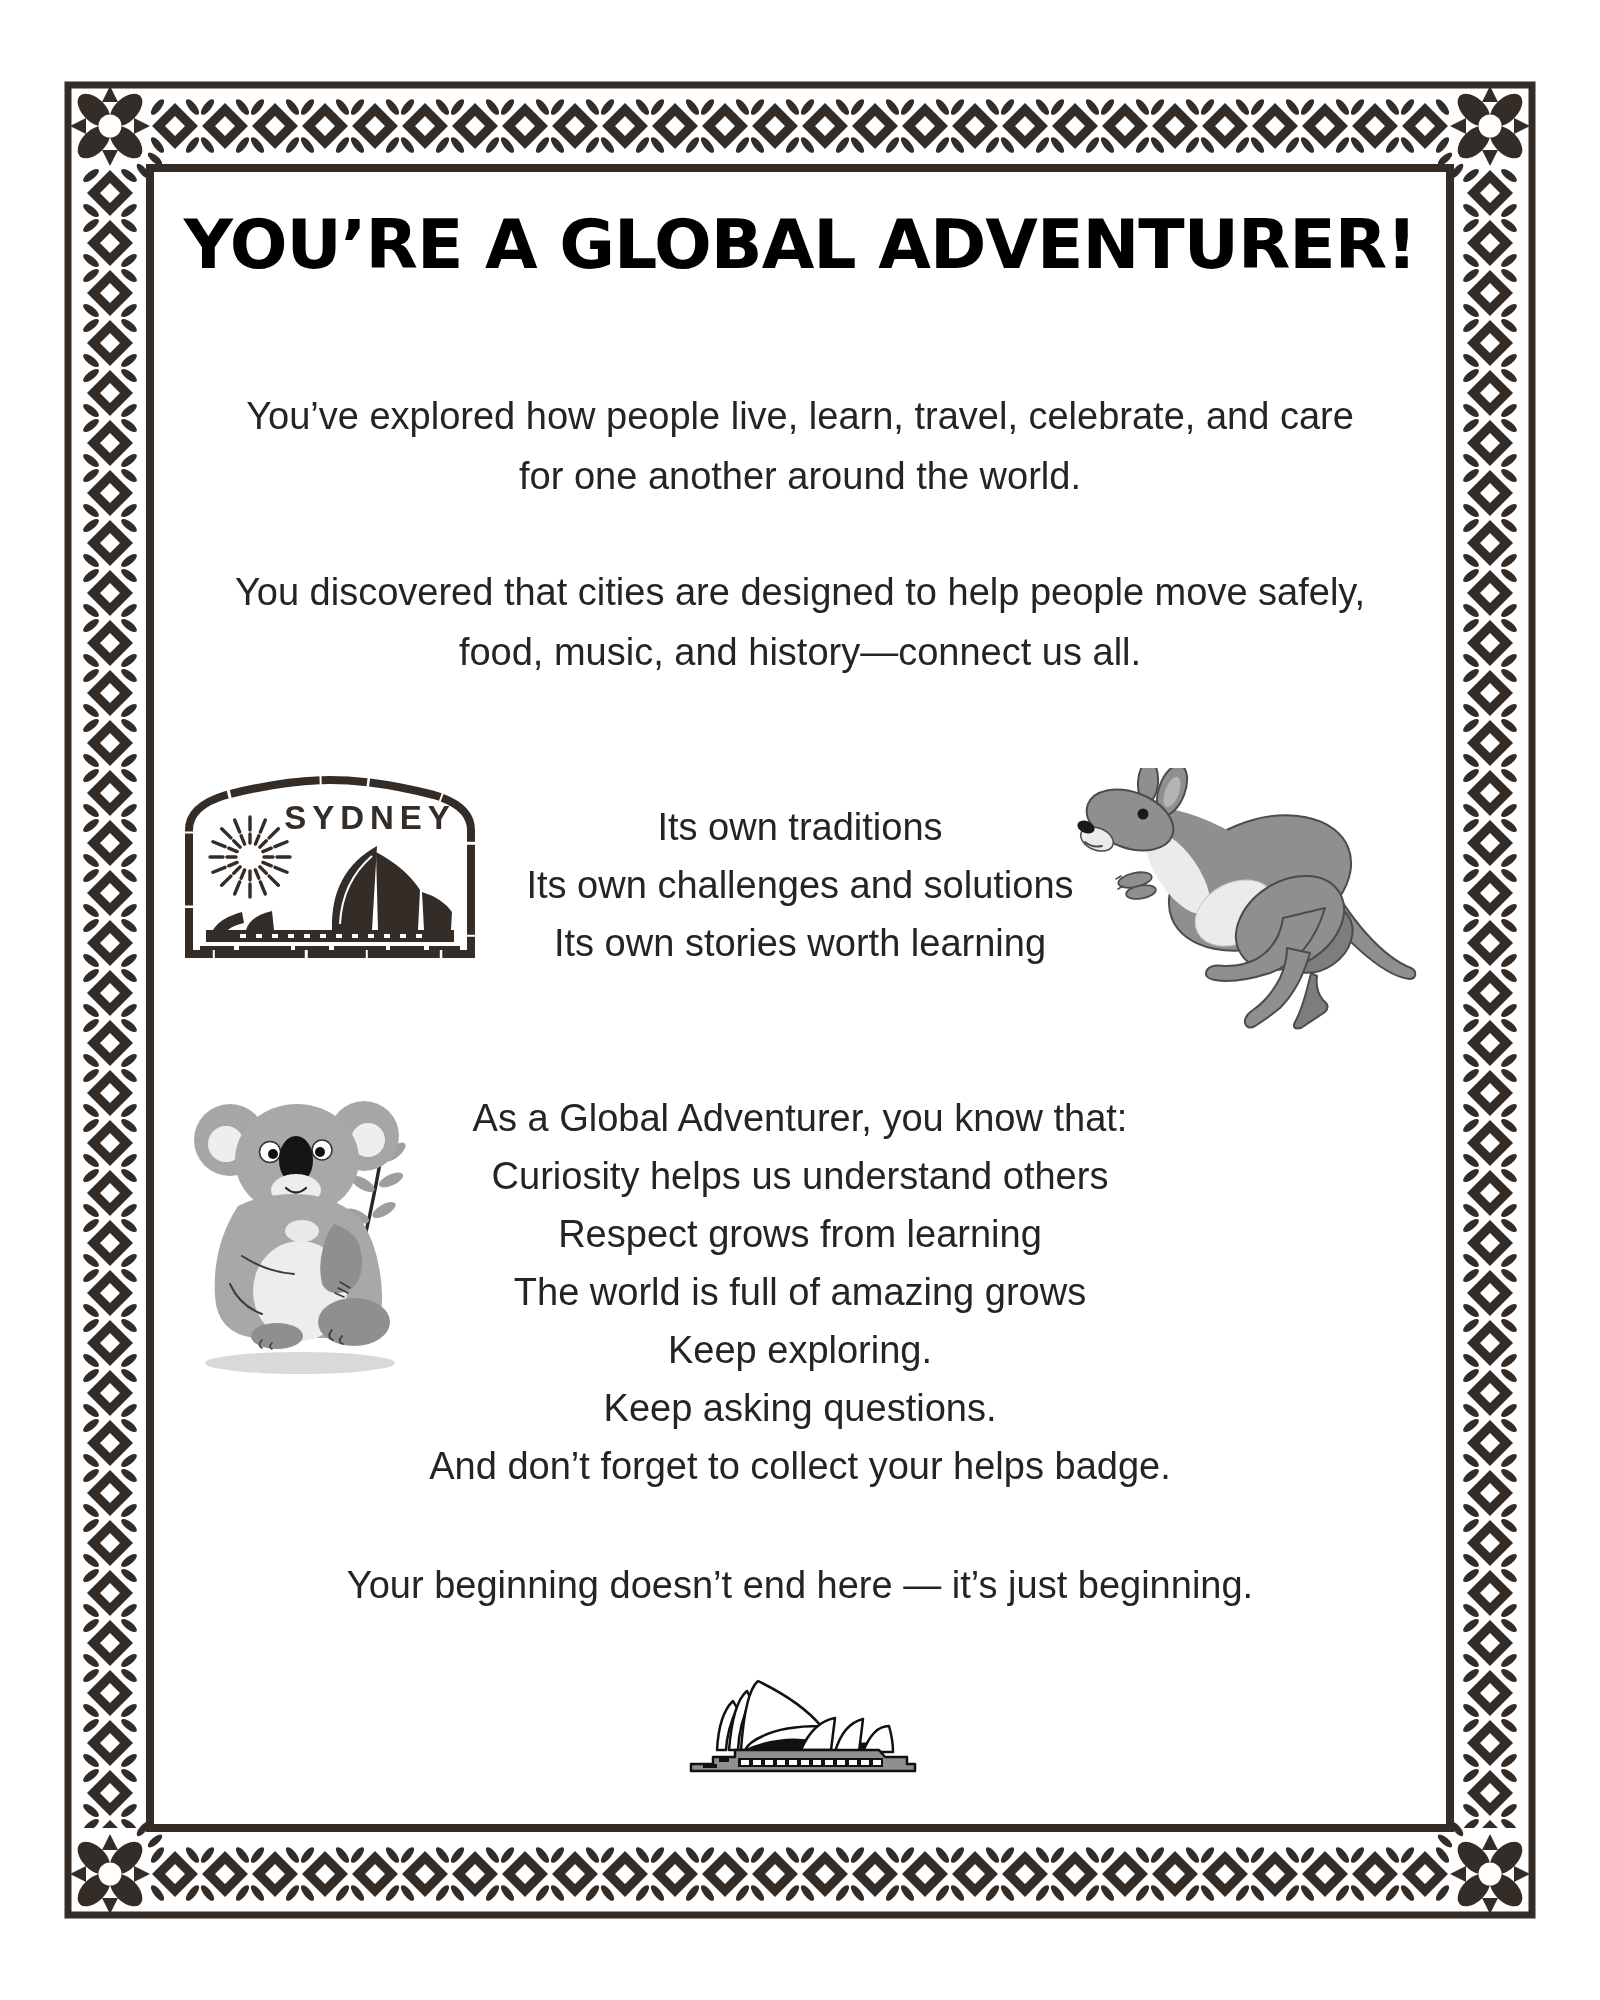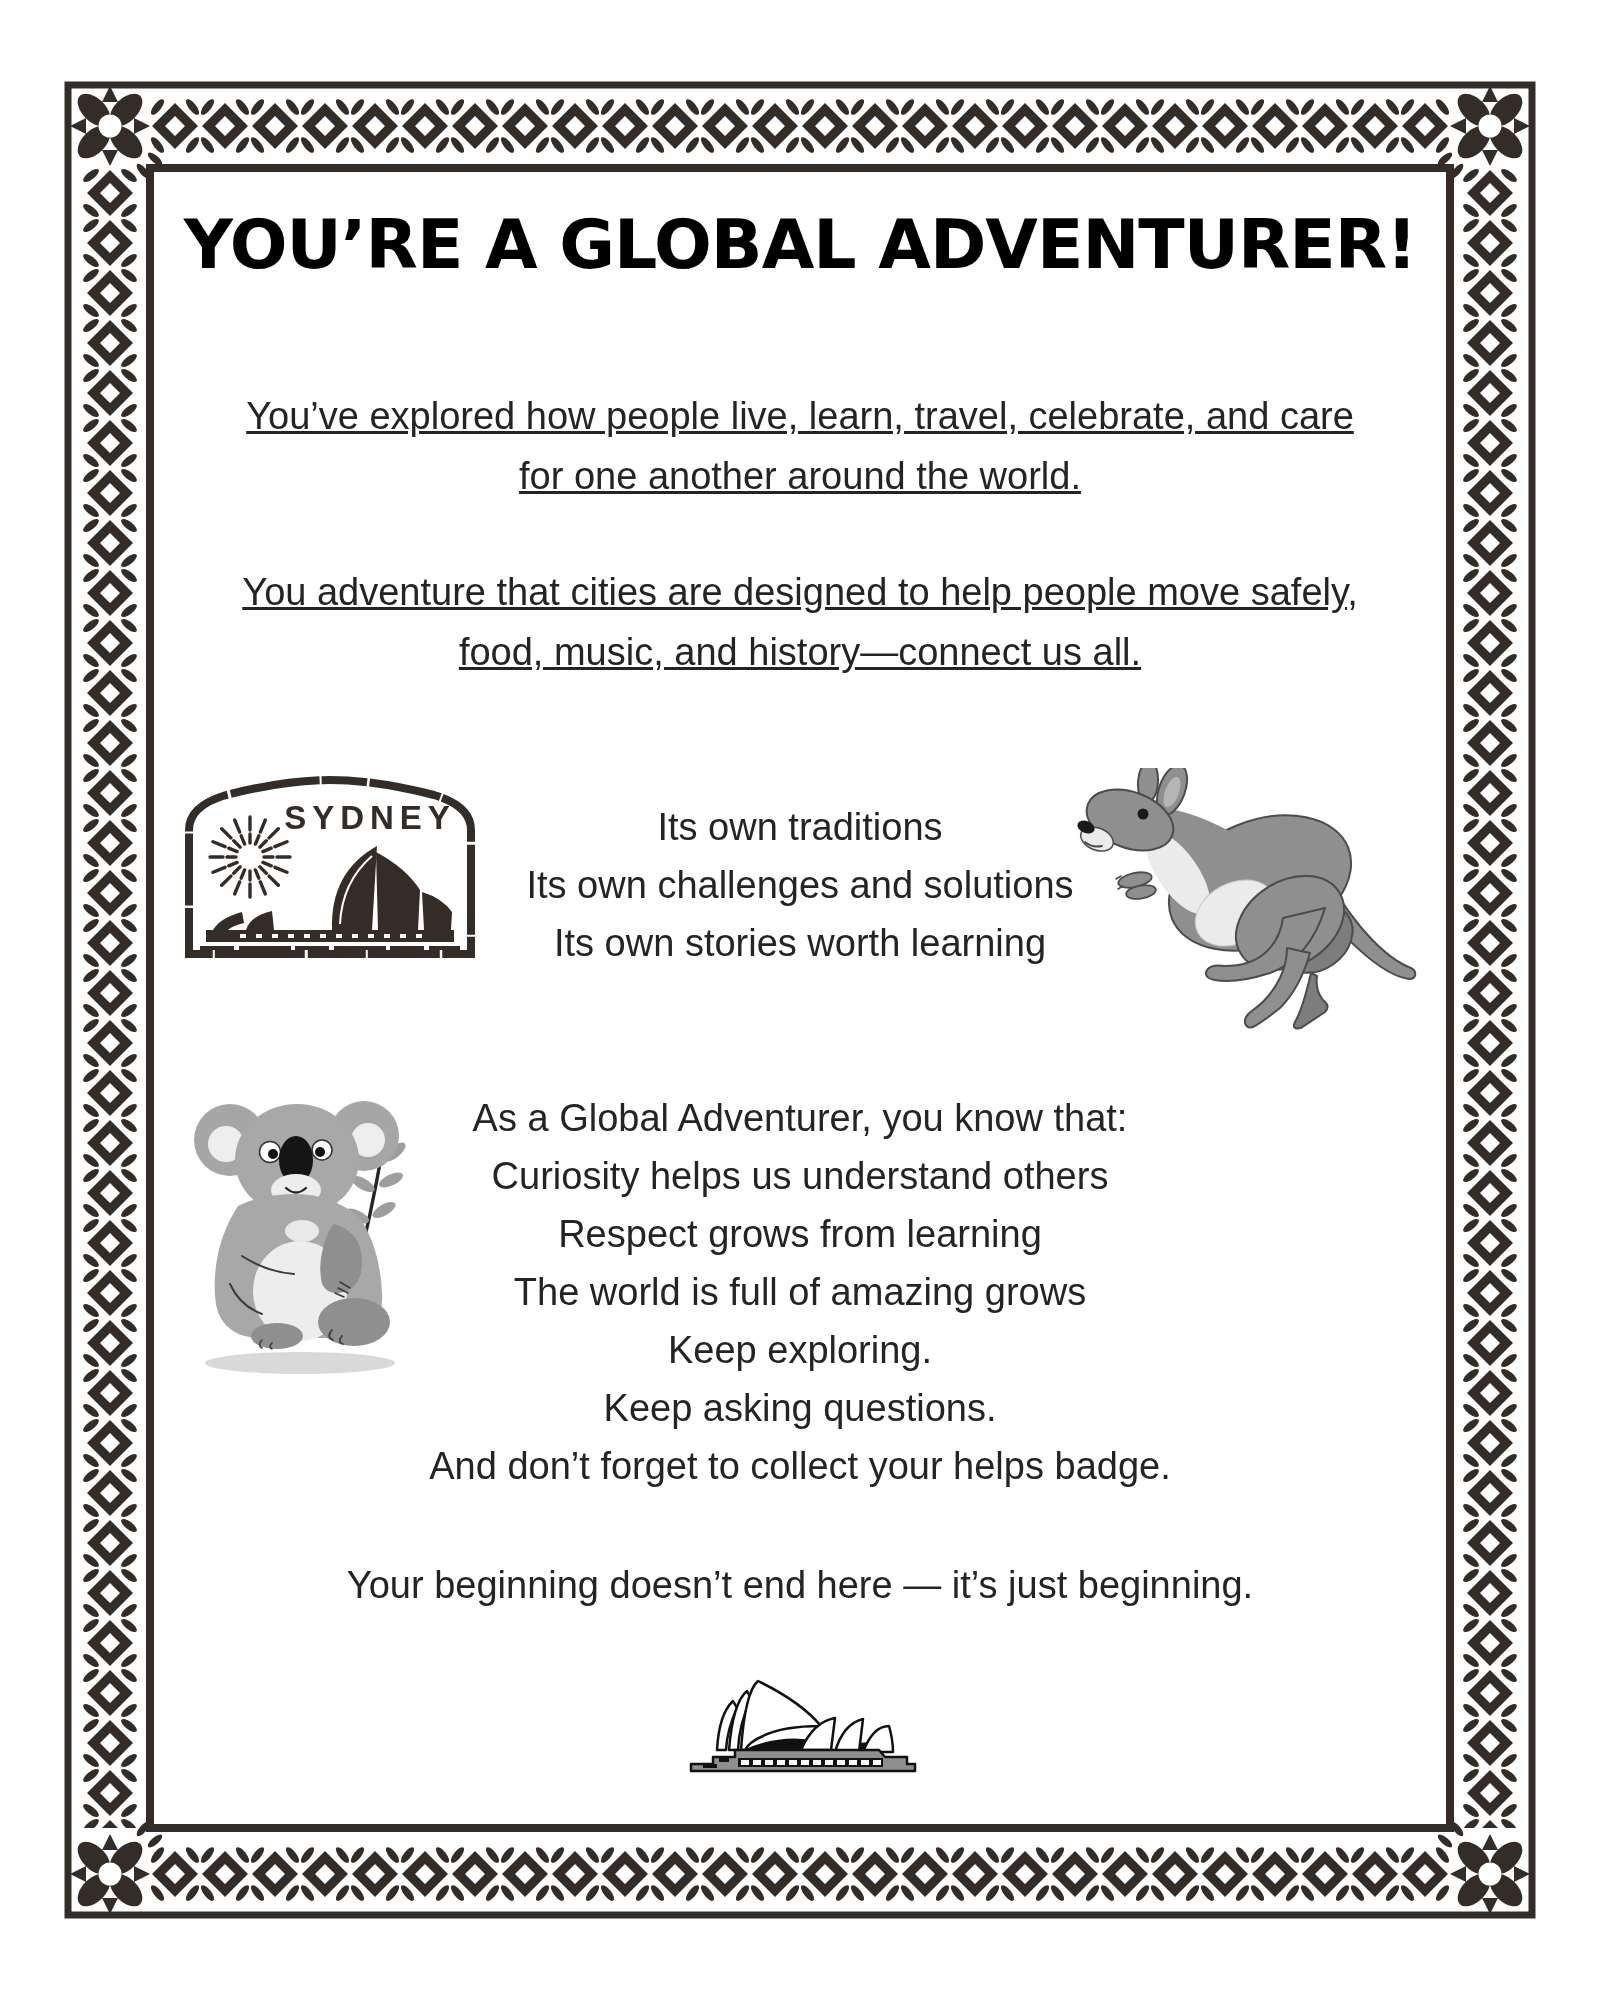--- a/index.html
+++ b/index.html
@@ -4,21 +4,21 @@
 <style>
   html,body{margin:0;padding:0;background:#ffffff;}
   .page{position:relative;width:1600px;height:2000px;background:#ffffff;overflow:hidden;
         font-family:"Liberation Sans",sans-serif;color:#262626;}
   .border-svg{position:absolute;left:0;top:0;width:1600px;height:2000px;}
   .title{position:absolute;left:150px;width:1300px;top:205px;margin:0;text-align:center;
          font-family:"DejaVu Sans",sans-serif;font-weight:800;font-size:68px;letter-spacing:-1px;
          color:#000000;}
   .tblock{position:absolute;left:150px;width:1300px;text-align:center;font-size:38px;
           font-weight:400;color:#242424;}
-  .para{line-height:60px;text-decoration:underline;}
+  .para{line-height:60px;}
   .list{line-height:58px;}
   .p1{top:386px;}
   .p2{top:562px;}
   .every{top:798px;}
   .advent{top:1089px;}
   .closing{top:1556px;line-height:58px;}
   .line{white-space:nowrap;}
   .stamp-svg{position:absolute;left:180px;top:772px;width:300px;height:190px;}
   .kangaroo-svg{position:absolute;left:1075px;top:768px;width:345px;height:270px;}
   .koala-svg{position:absolute;left:182px;top:1086px;width:240px;height:290px;}
@@ -84,21 +84,21 @@
   </svg>
 
   <h1 class="title">YOU’RE A GLOBAL ADVENTURER!</h1>
 
   <div class="tblock para p1">
     <div class="line">You’ve explored how people live, learn, travel, celebrate, and care</div>
     <div class="line">for one another around the world.</div>
   </div>
 
   <div class="tblock para p2">
-    <div class="line">You adventure that cities are designed to help people move safely,</div>
+    <div class="line">You discovered that cities are designed to help people move safely,</div>
     <div class="line">food, music, and history—connect us all.</div>
   </div>
 
   <div class="tblock list every">
     <div class="line">Its own traditions</div>
     <div class="line">Its own challenges and solutions</div>
     <div class="line">Its own stories worth learning</div>
   </div>
 
   <div class="tblock list advent">

